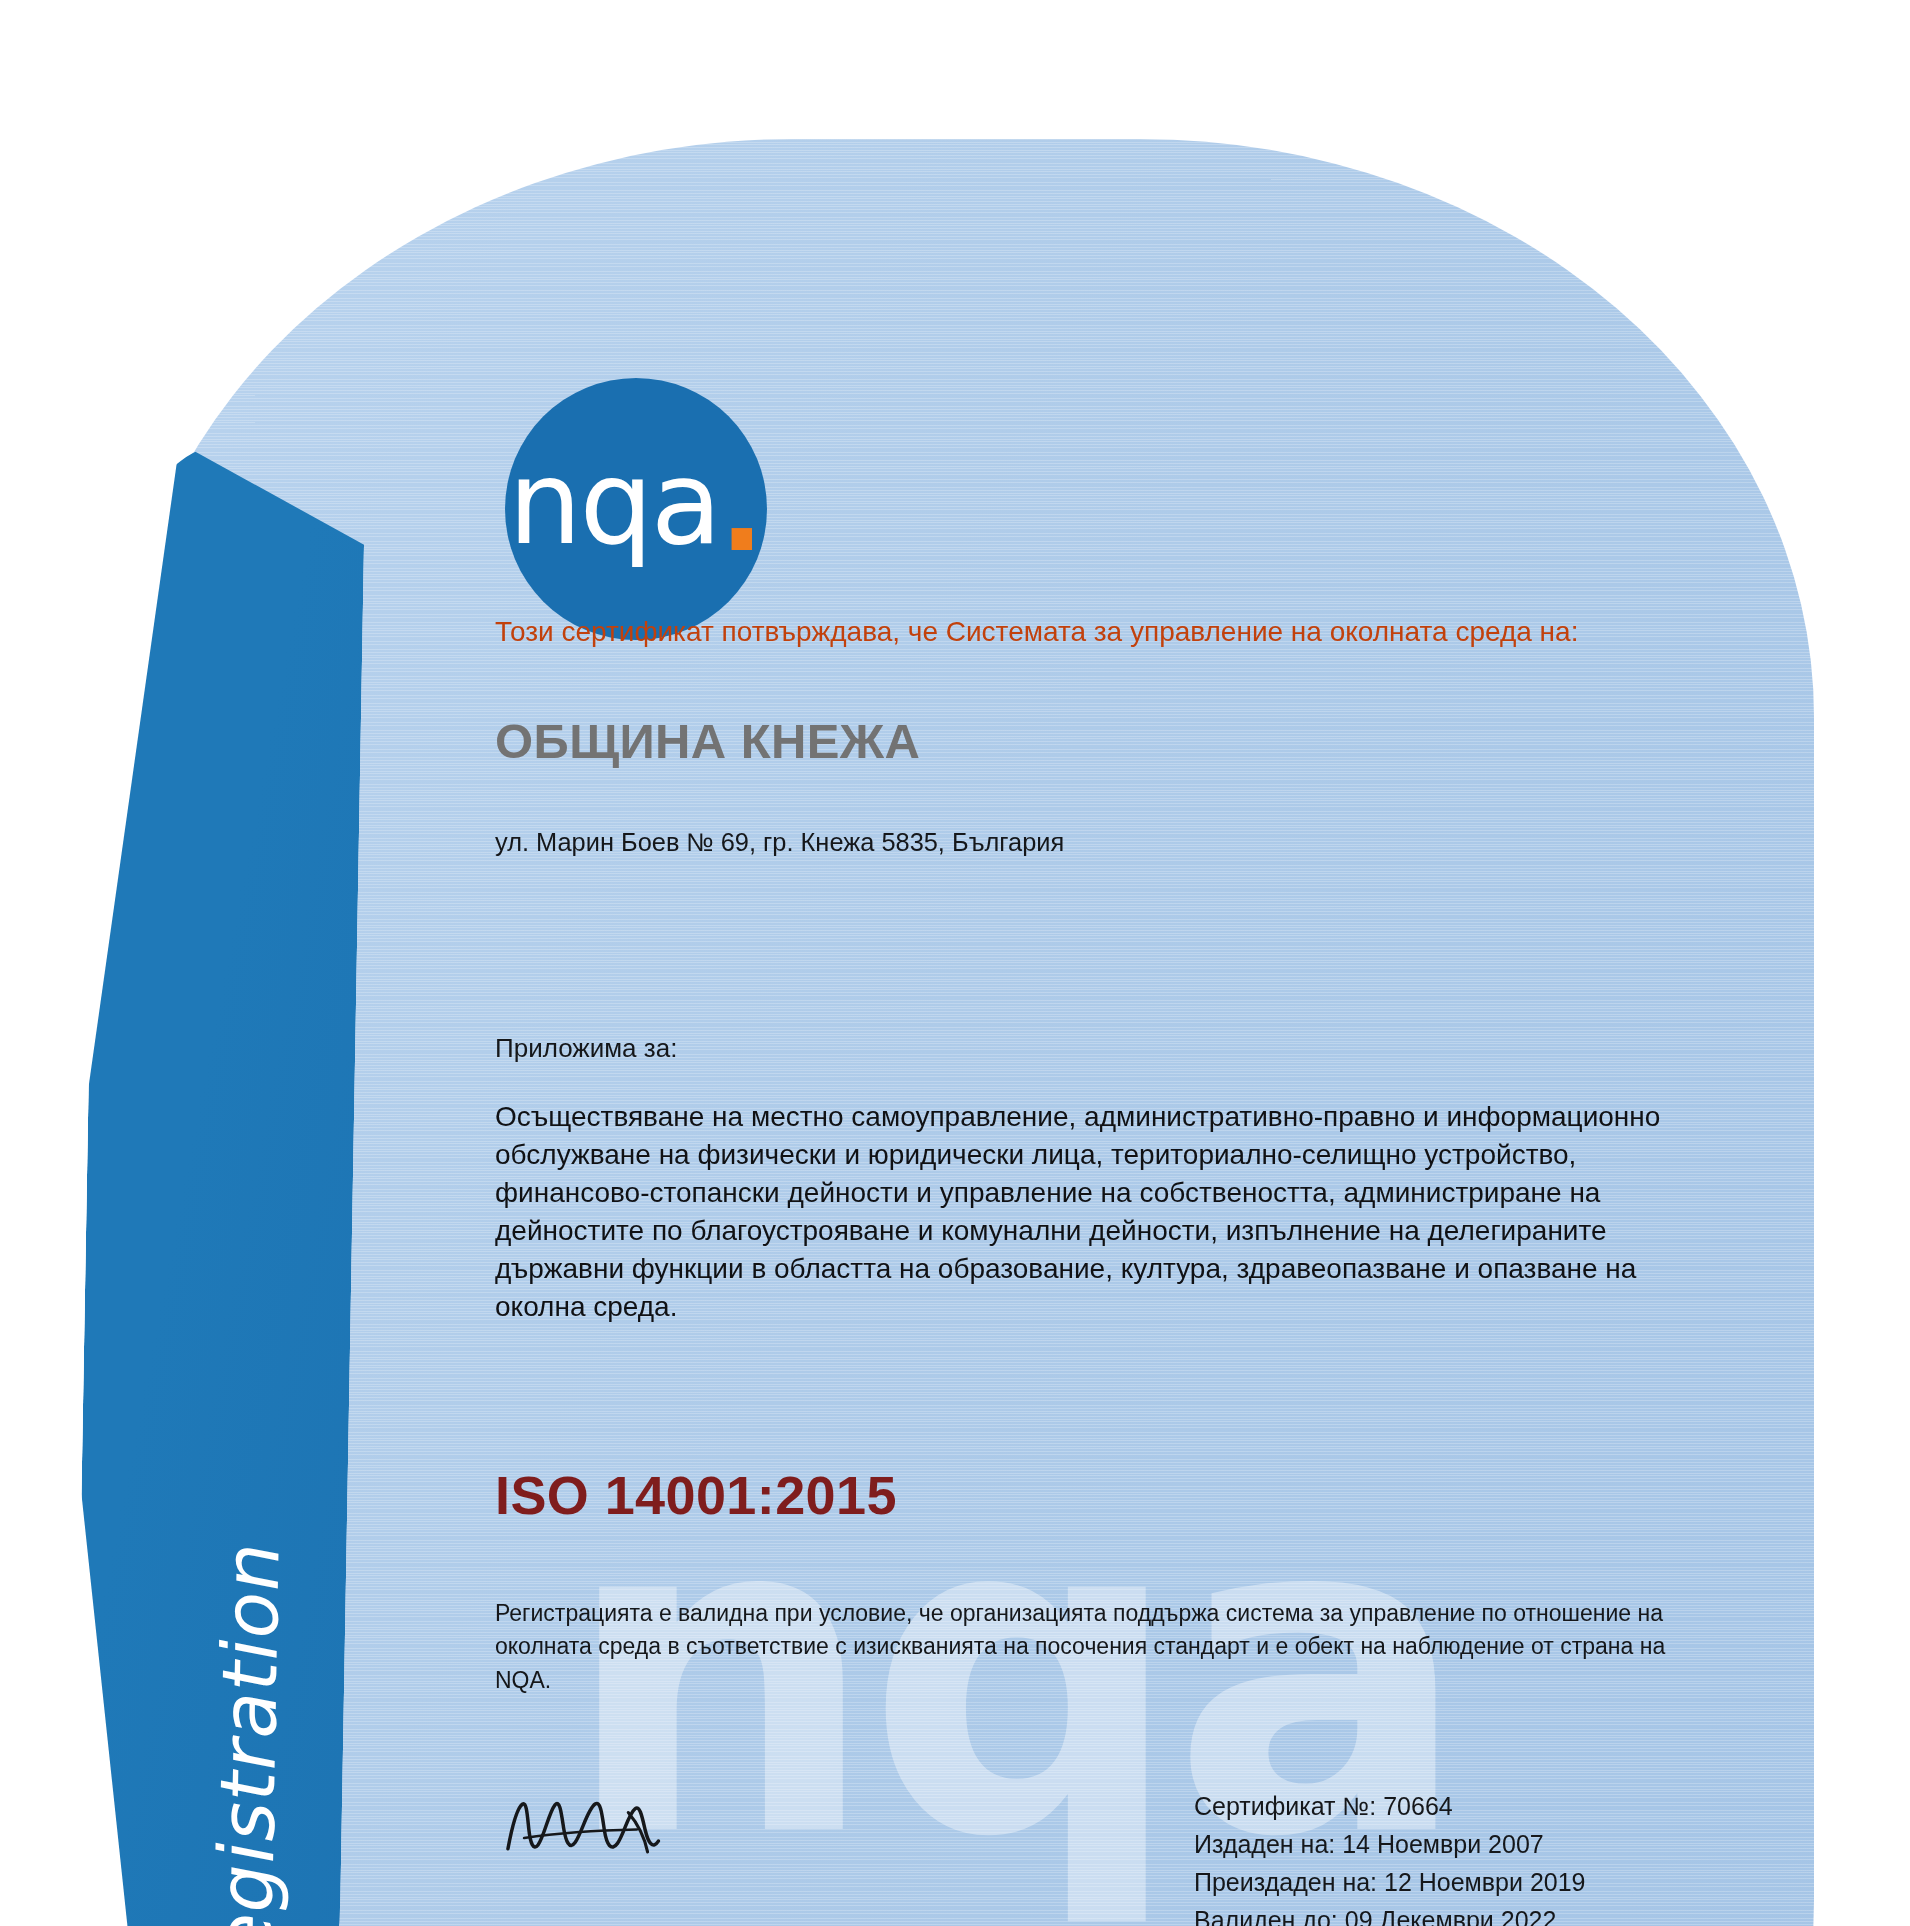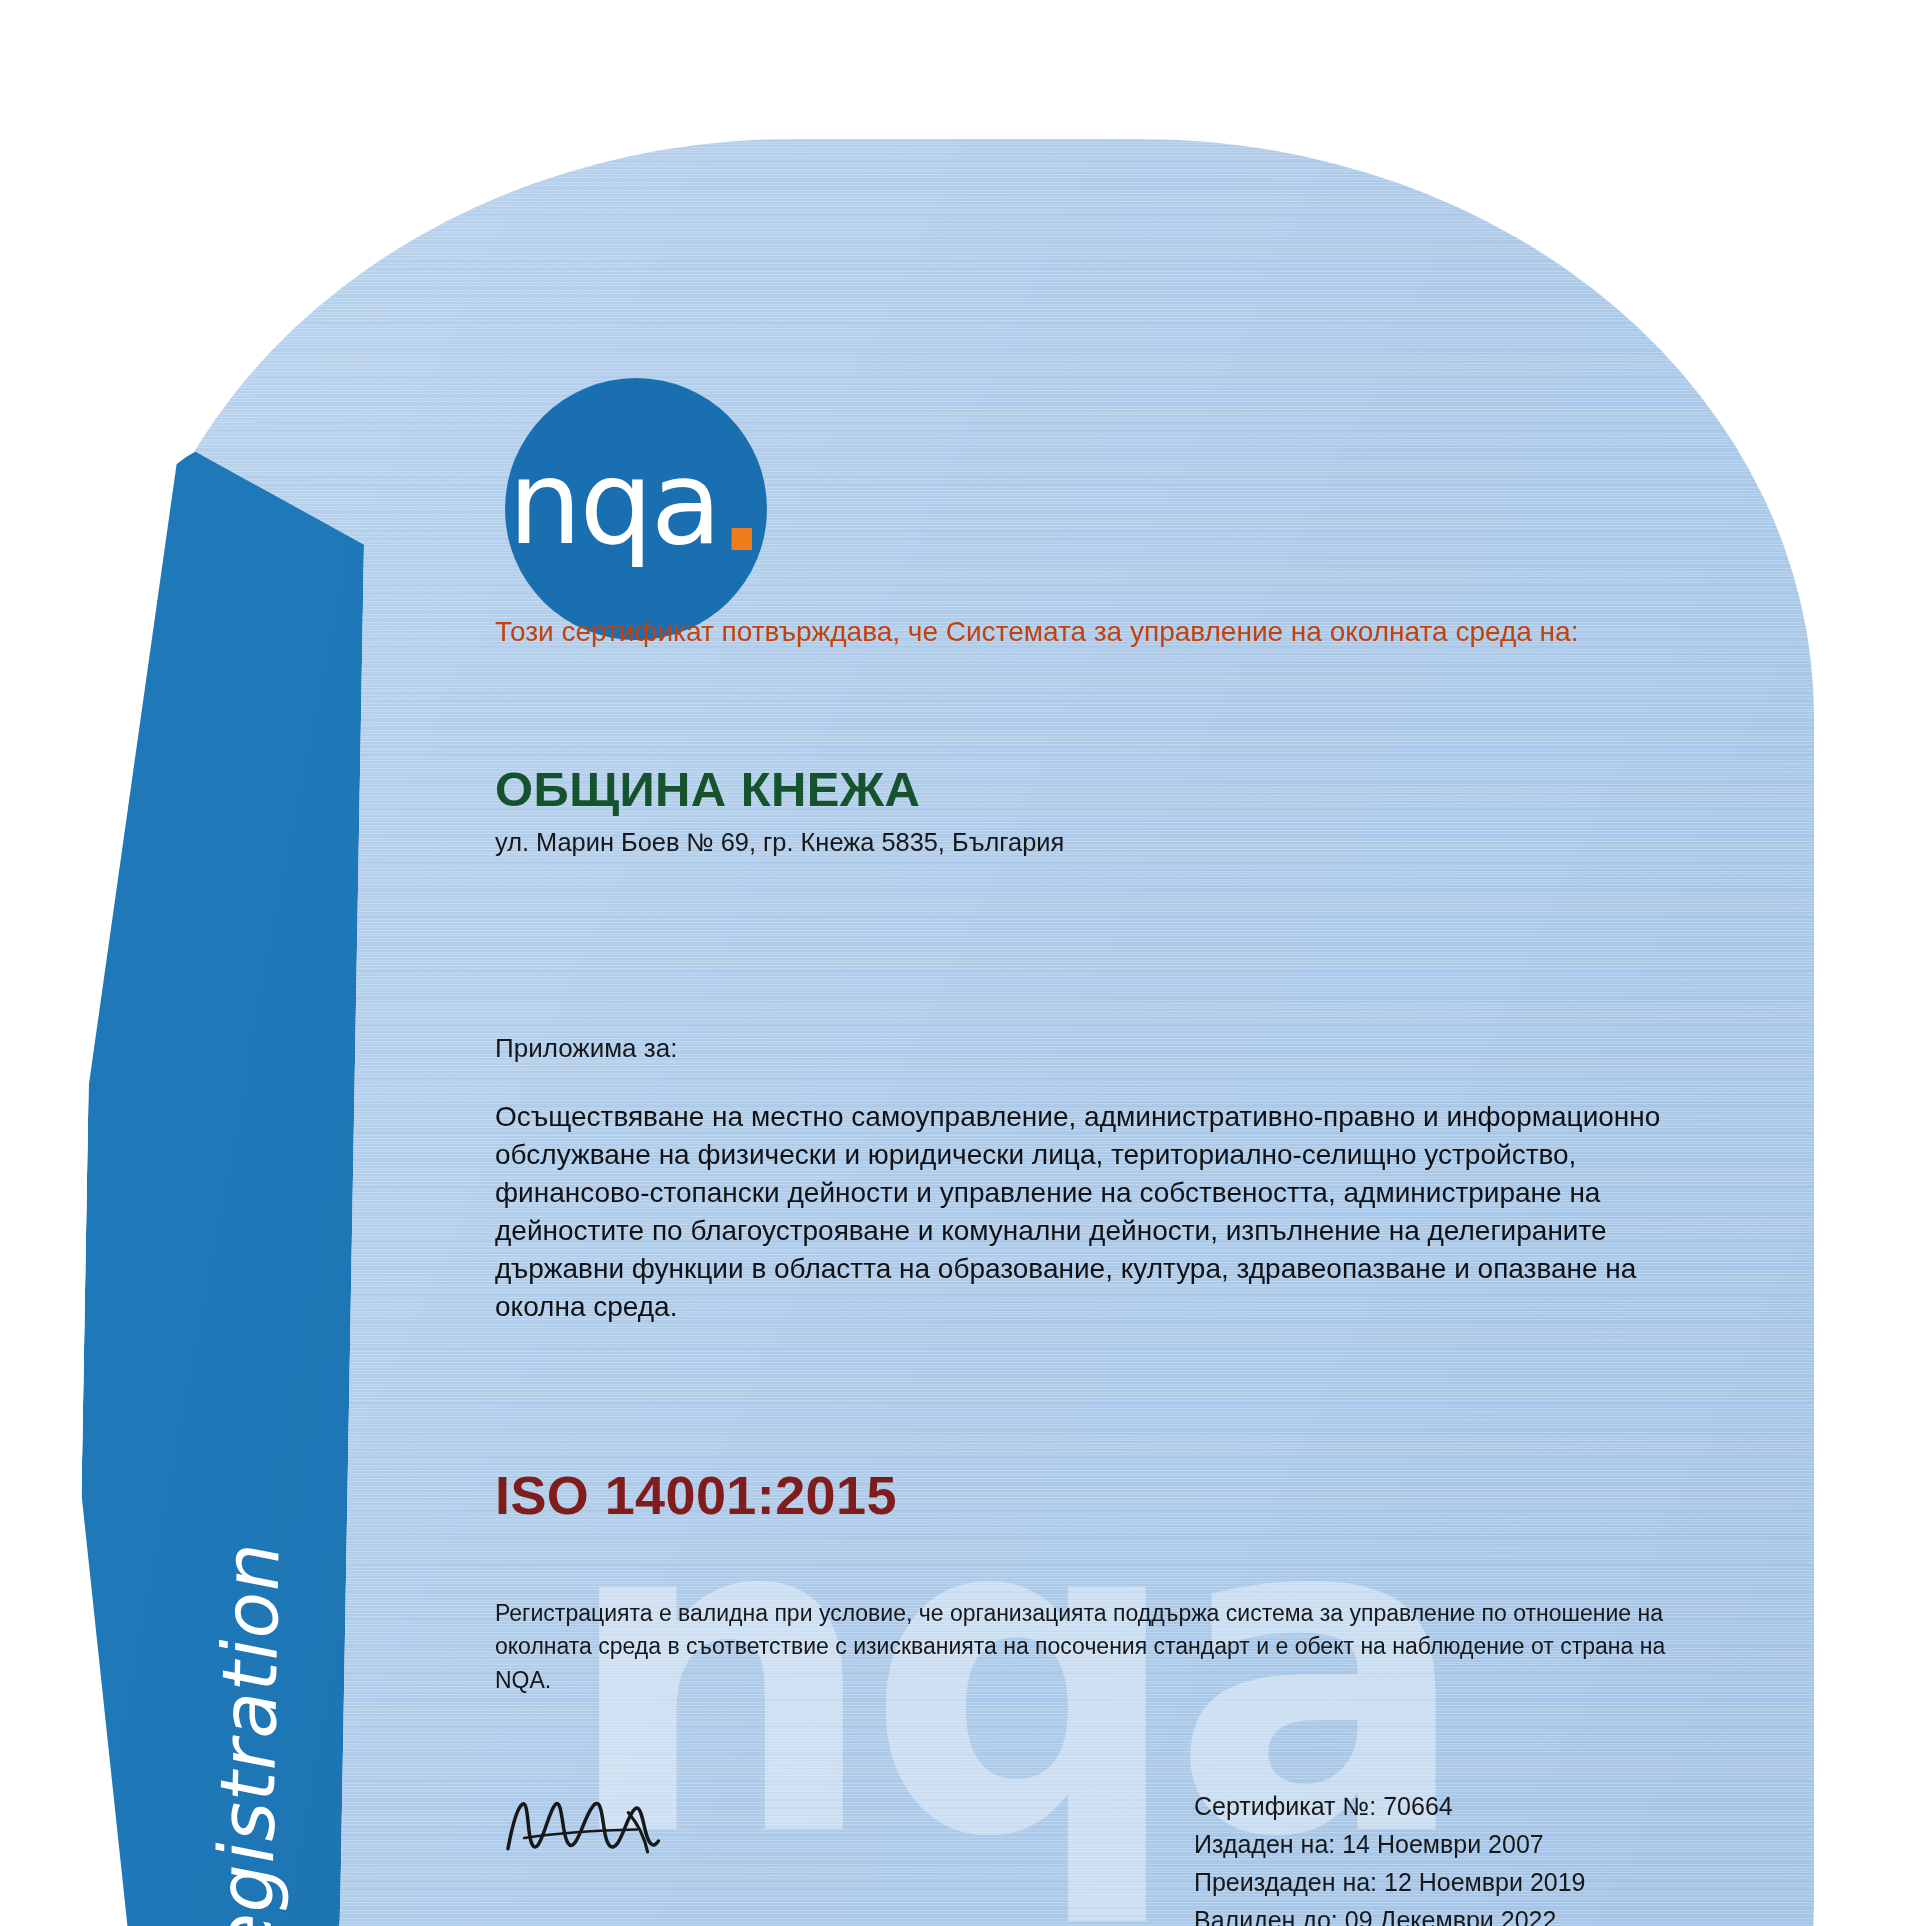--- a/index.html
+++ b/index.html
@@ -122,23 +122,22 @@
     top: 616px;
     font-size: 28px;
     color: #c2410c;
   }
   .org-name {
     position: absolute;
     left: 495px;
     top: 713px;
     font-size: 49px;
     font-weight: 700;
-    color: #14532d;
+    color: #737373;
     letter-spacing: 0.4px;
-    margin-top: 48px;
   }
   .org-address {
     position: absolute;
     left: 495px;
     top: 828px;
     font-size: 25.4px;
     color: #15171a;
   }
   .applies-label {
     position: absolute;

